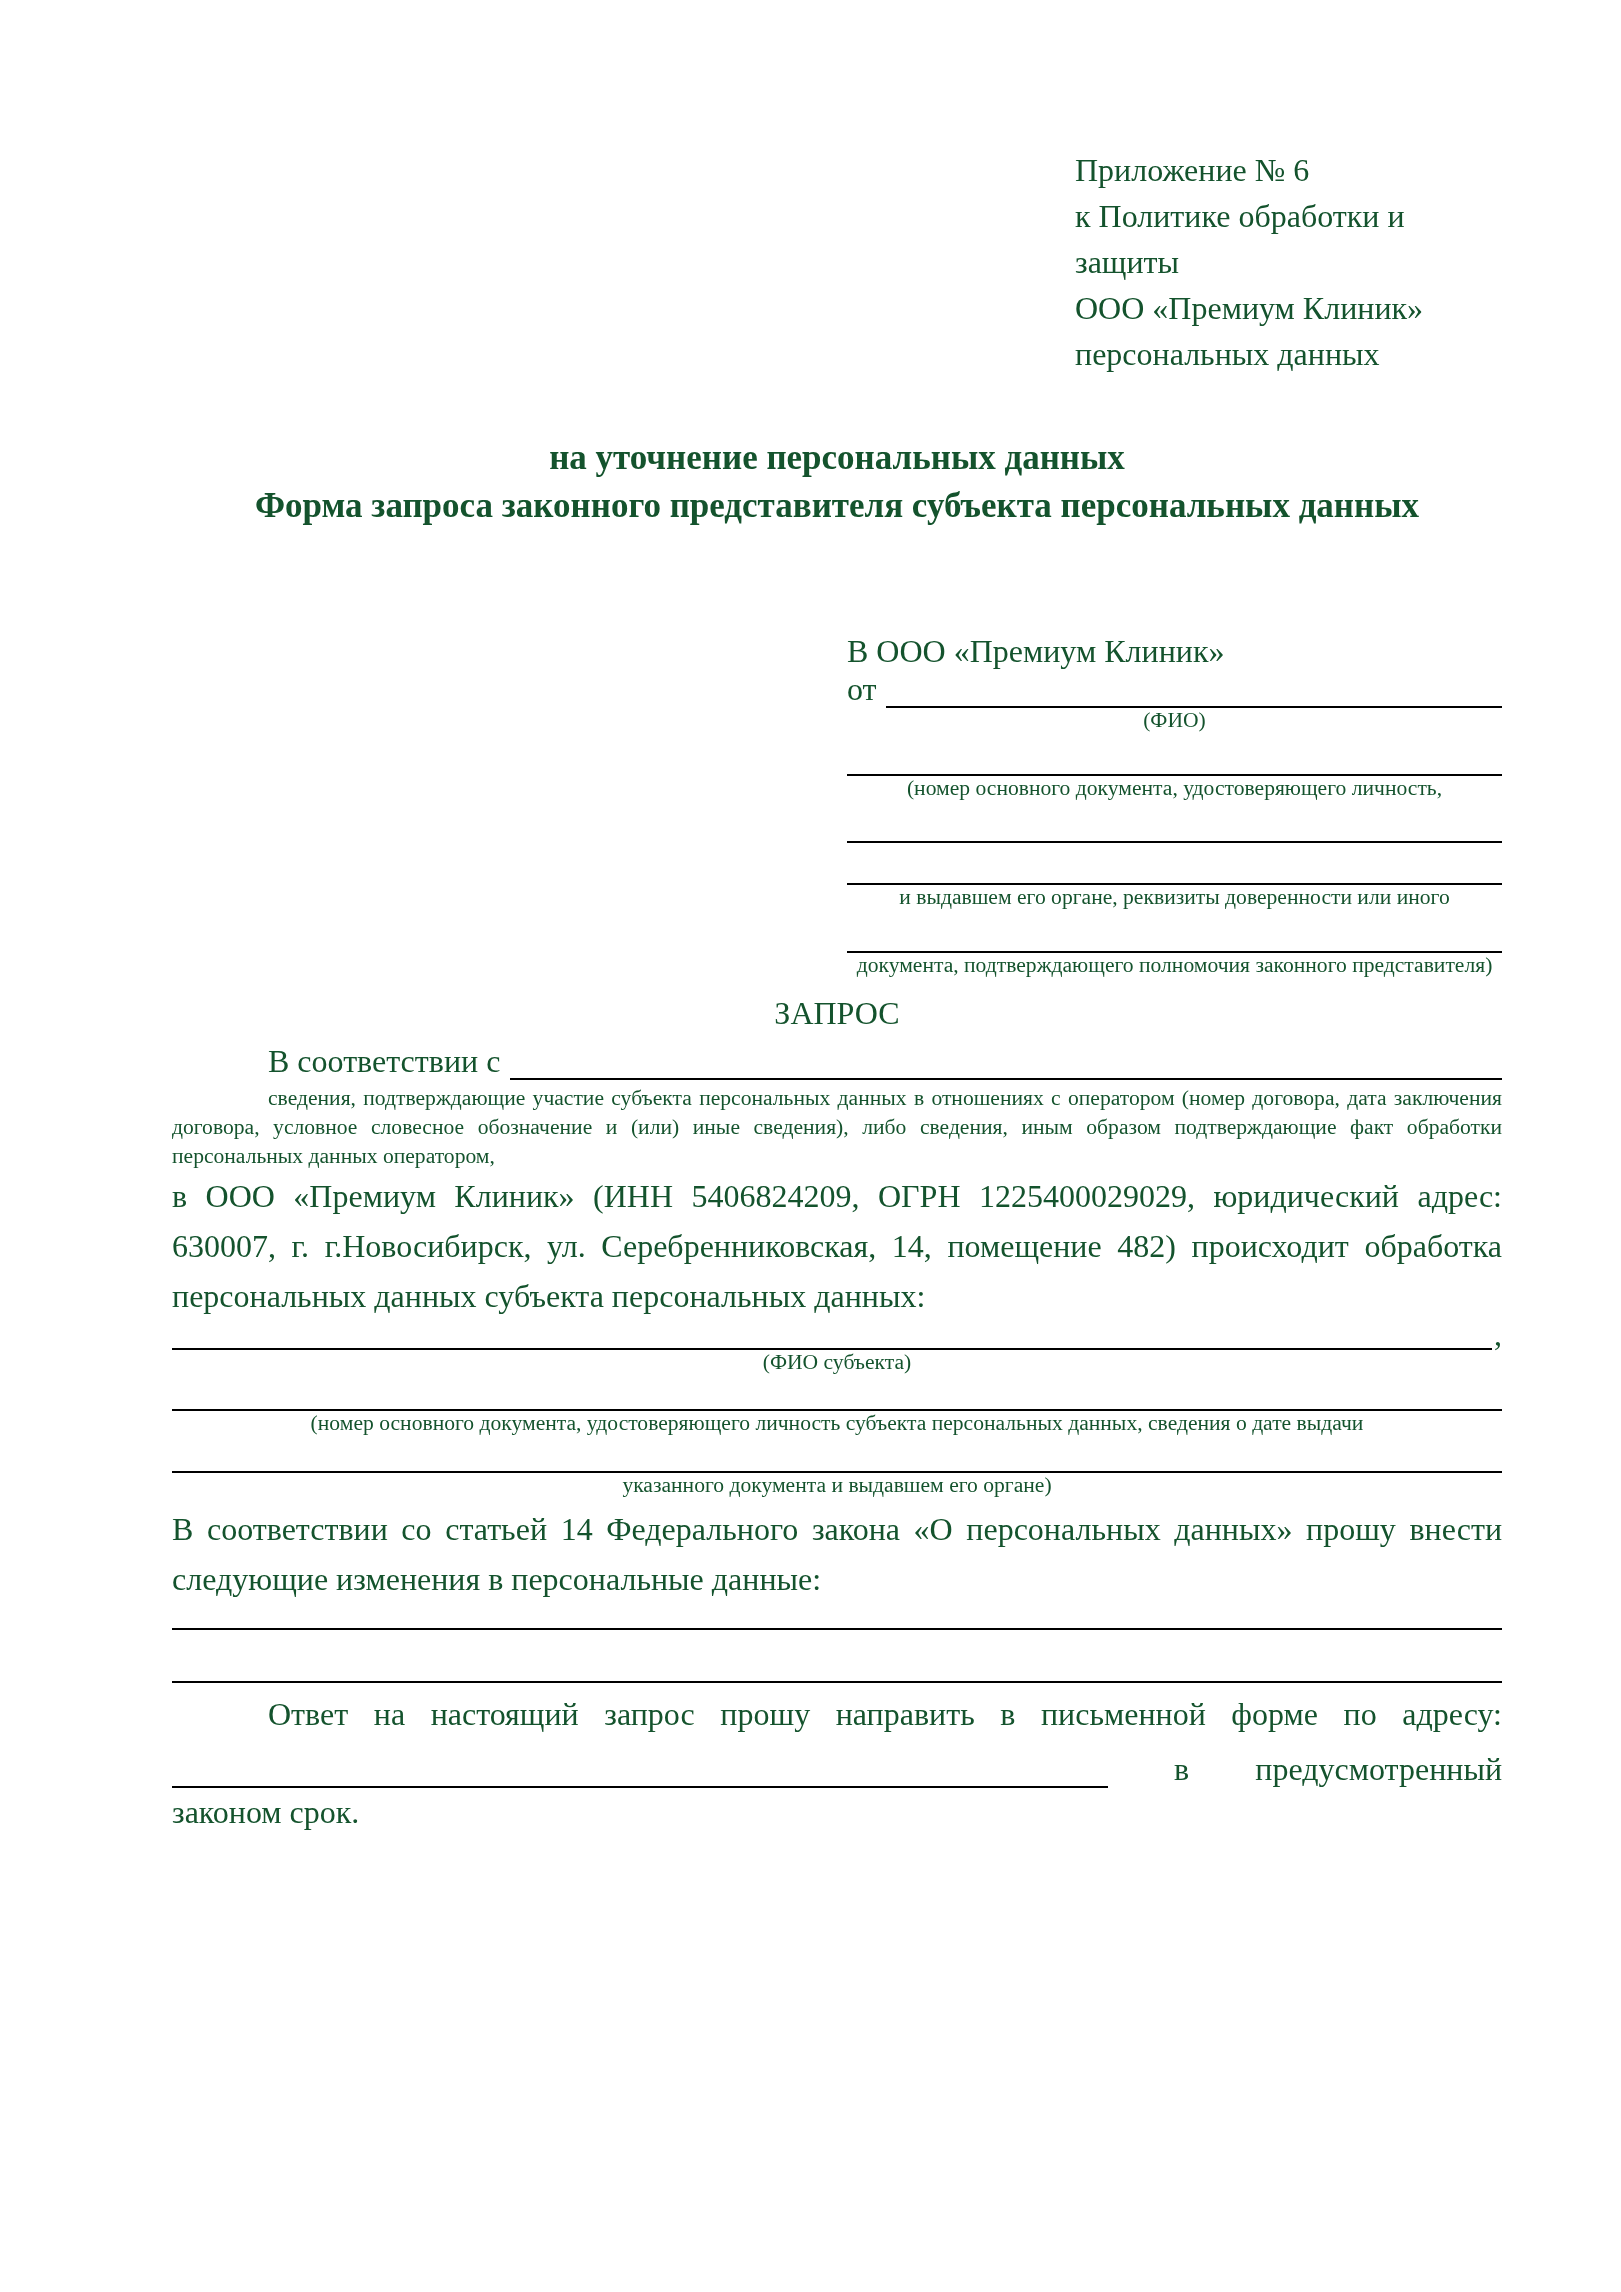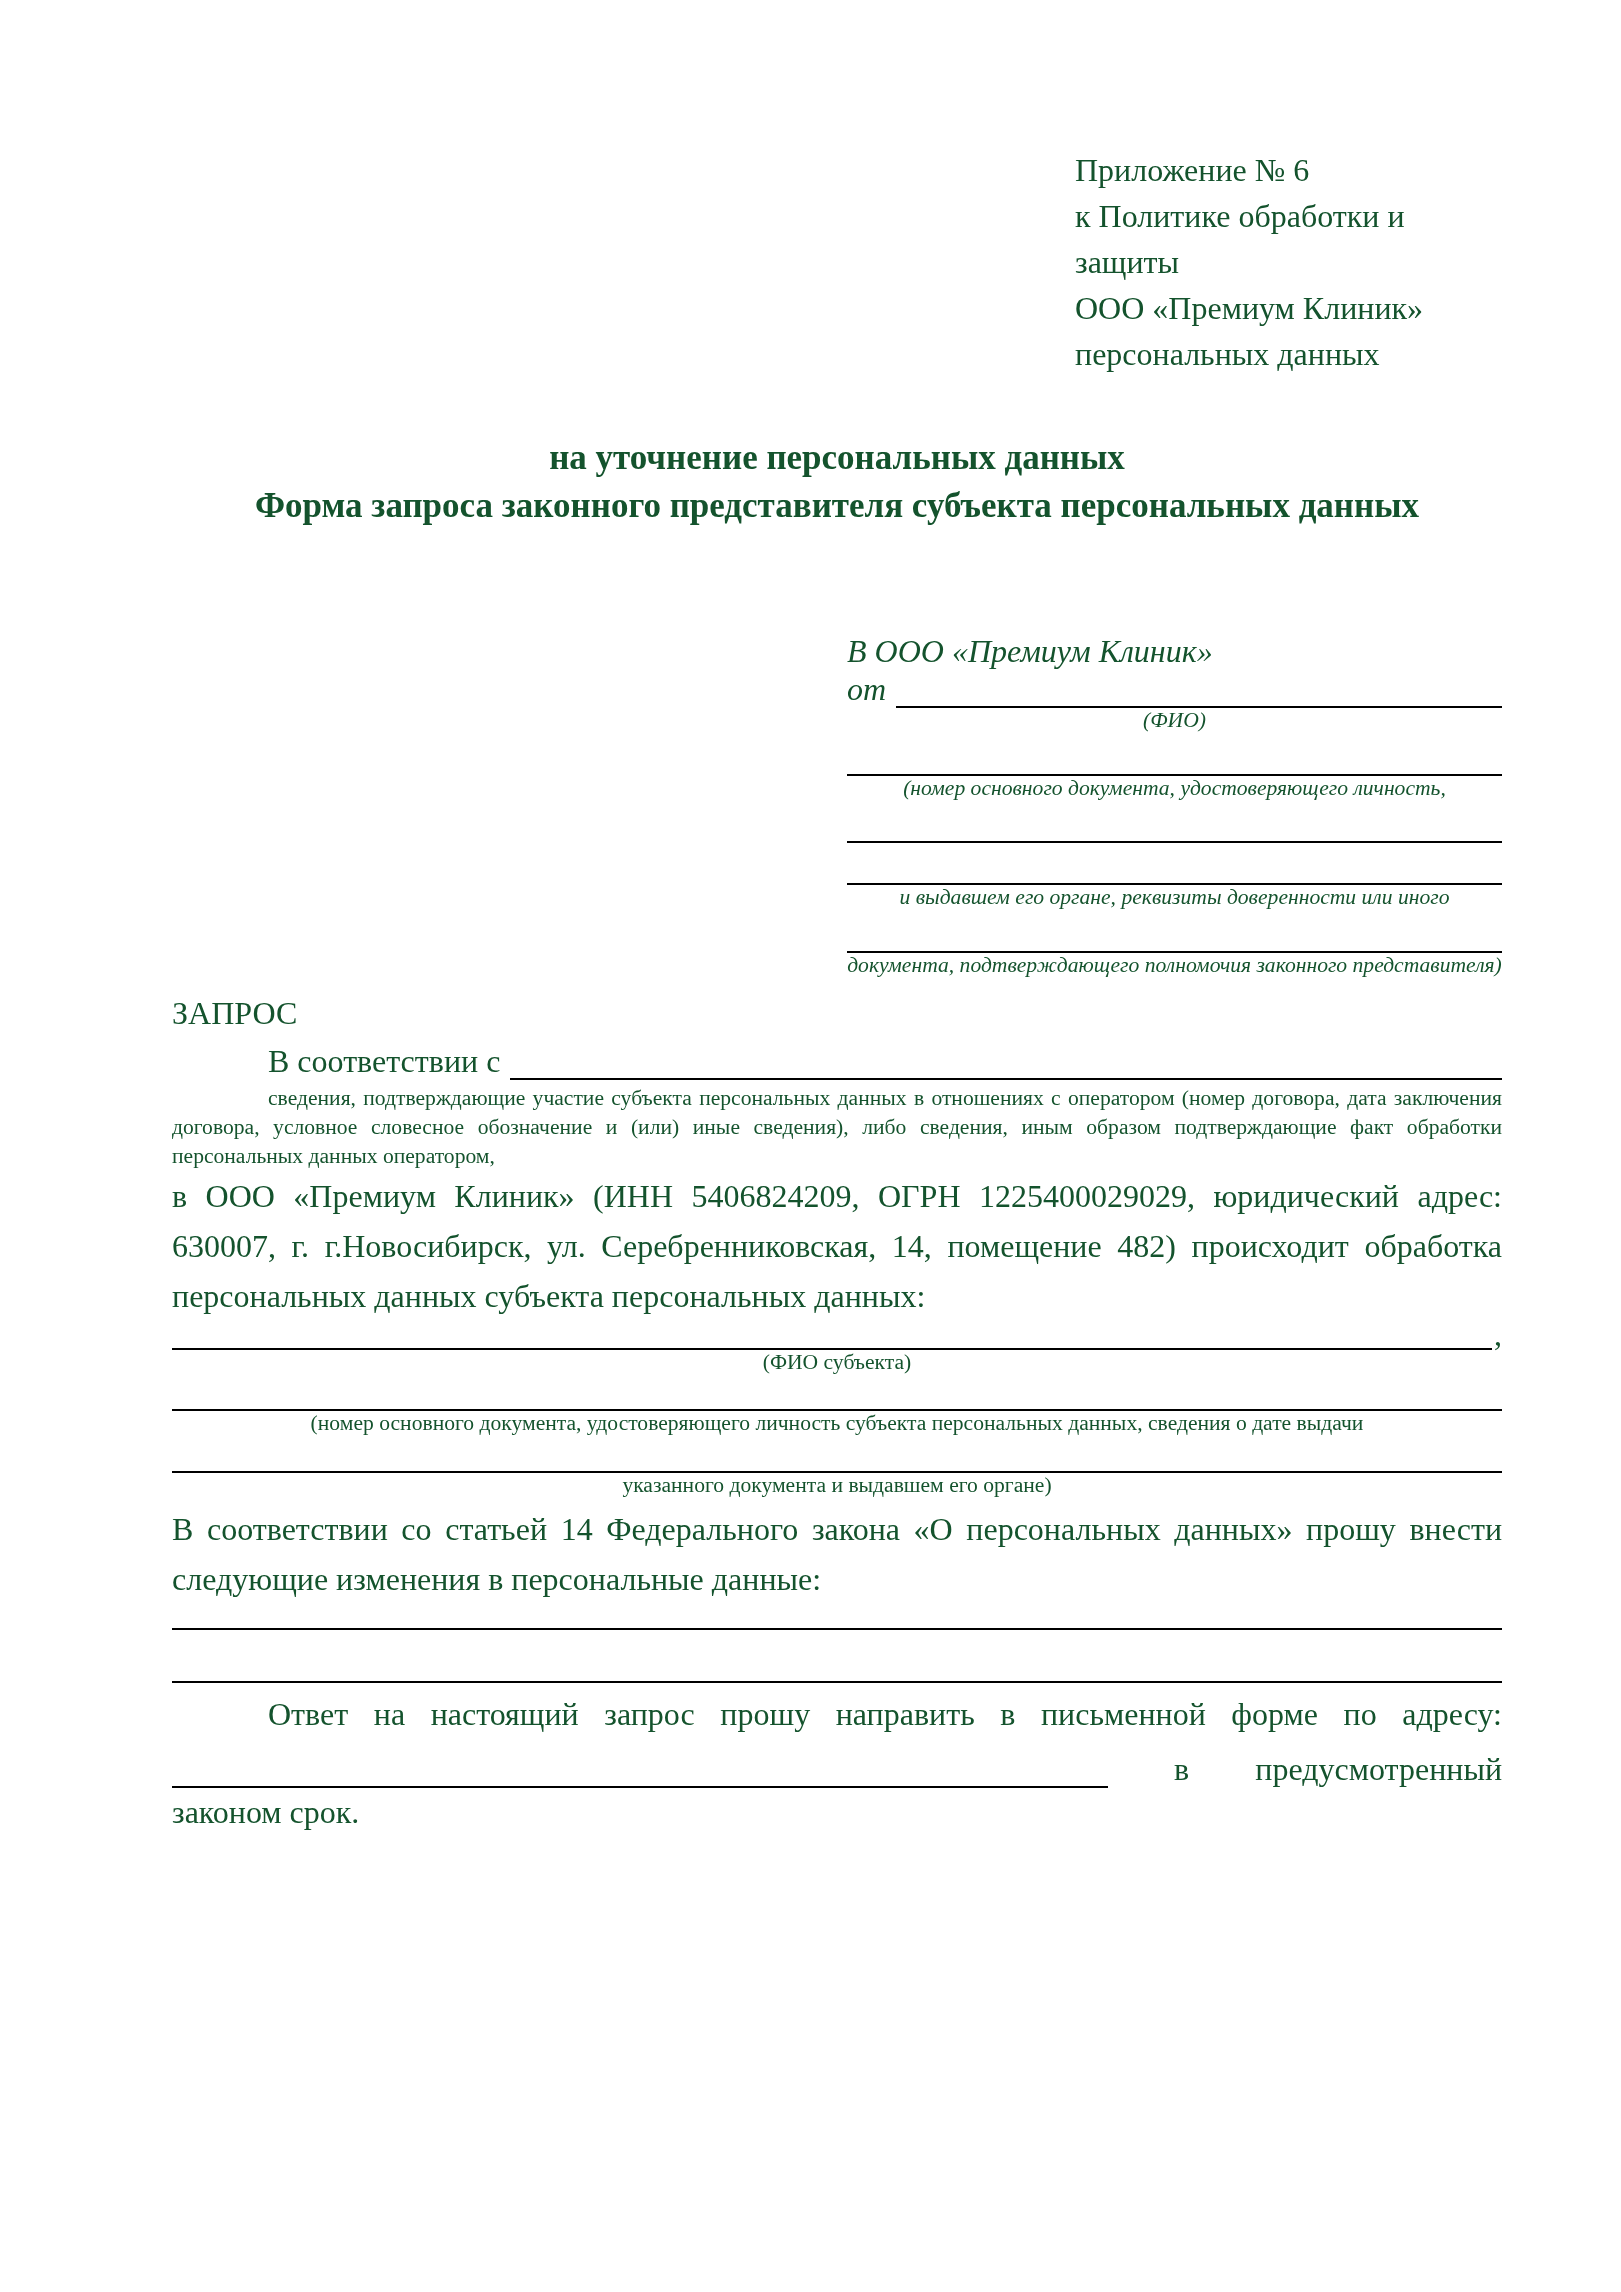--- a/index.html
+++ b/index.html
@@ -36,21 +36,20 @@
     font-size: 35px;
     line-height: 48px;
   }
 
   
   .addressee {
     width: 655px;
     margin-left: auto;
     margin-top: 98px;
     font-size: 32px;
-    font-style: italic;
   }
   .addr-to { line-height: 47px; }
   .flex-row {
     display: flex;
     align-items: flex-end;
   }
   .addr-from { height: 33px; }
   .addr-from-label { padding-right: 9.8px; }
   .fill {
     flex: 1;
@@ -62,20 +61,21 @@
     text-align: center;
   }
   .addr-line {
     border-bottom: 2.9px solid #000;
     height: 40px;
   }
 
   
   .zapros {
     margin-top: 11.8px;
+    text-align: center;
     font-size: 32px;
     line-height: 47px;
   }
 
   
   .intro-row {
     height: 43px;
     font-size: 32px;
   }
   .intro-label {

